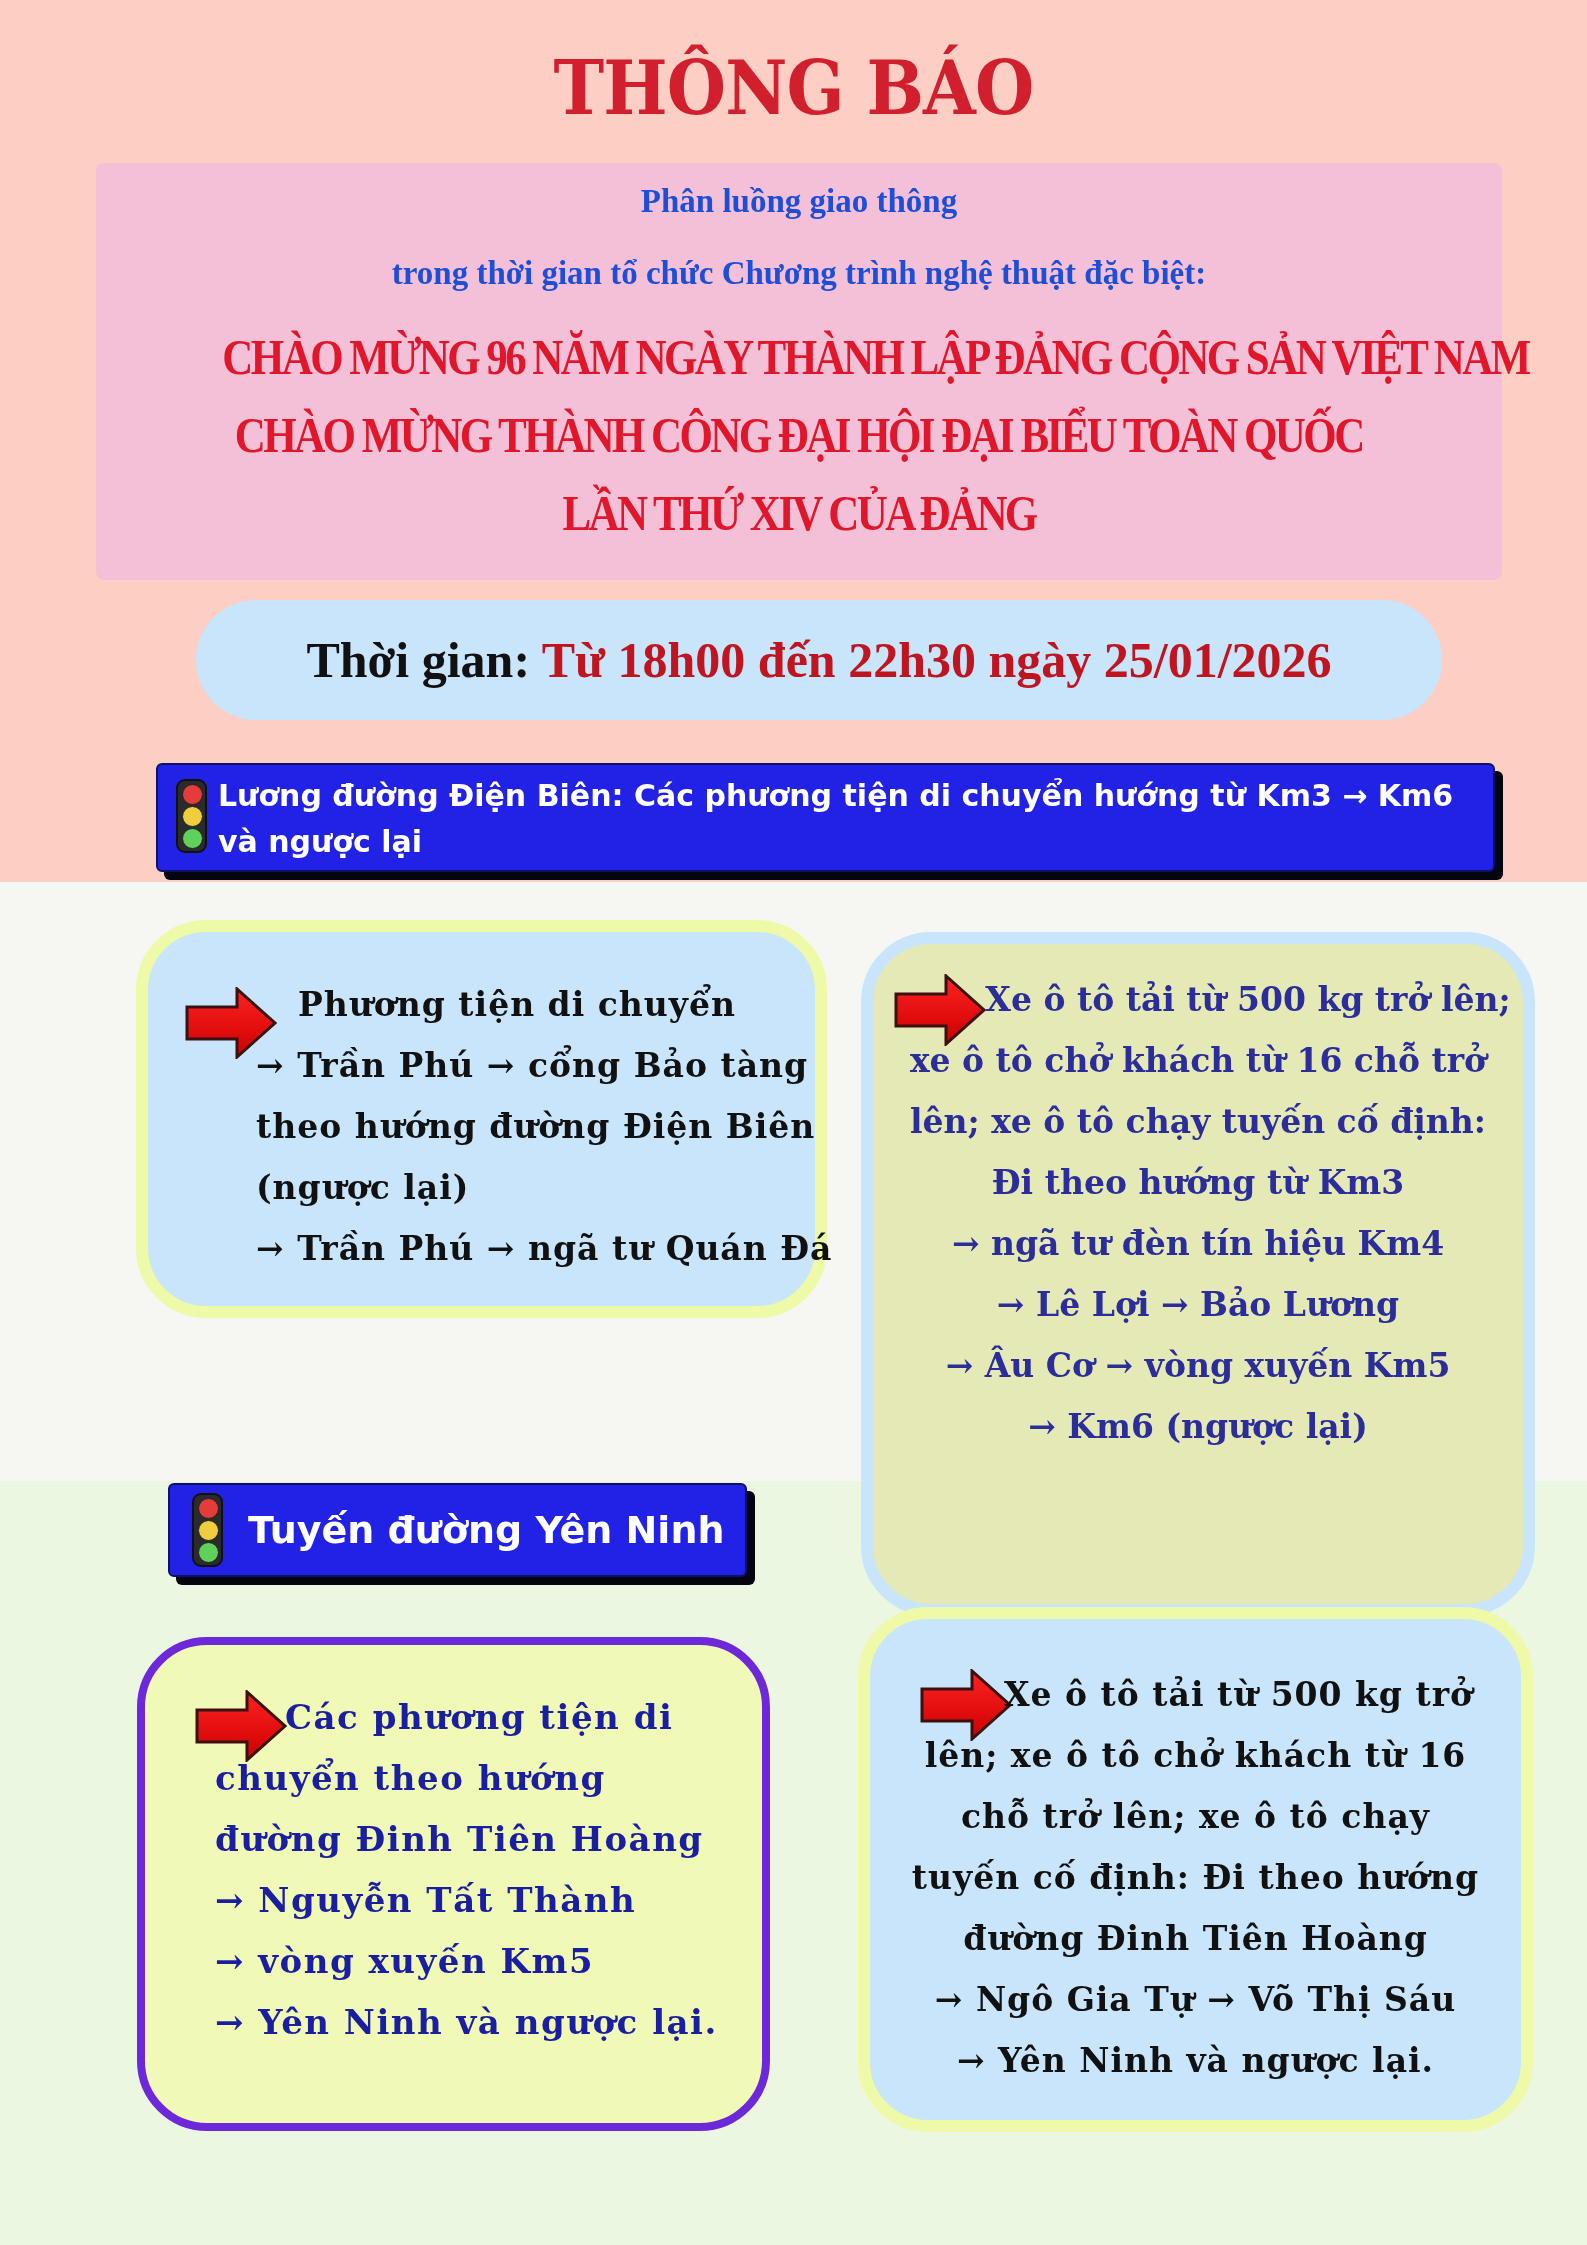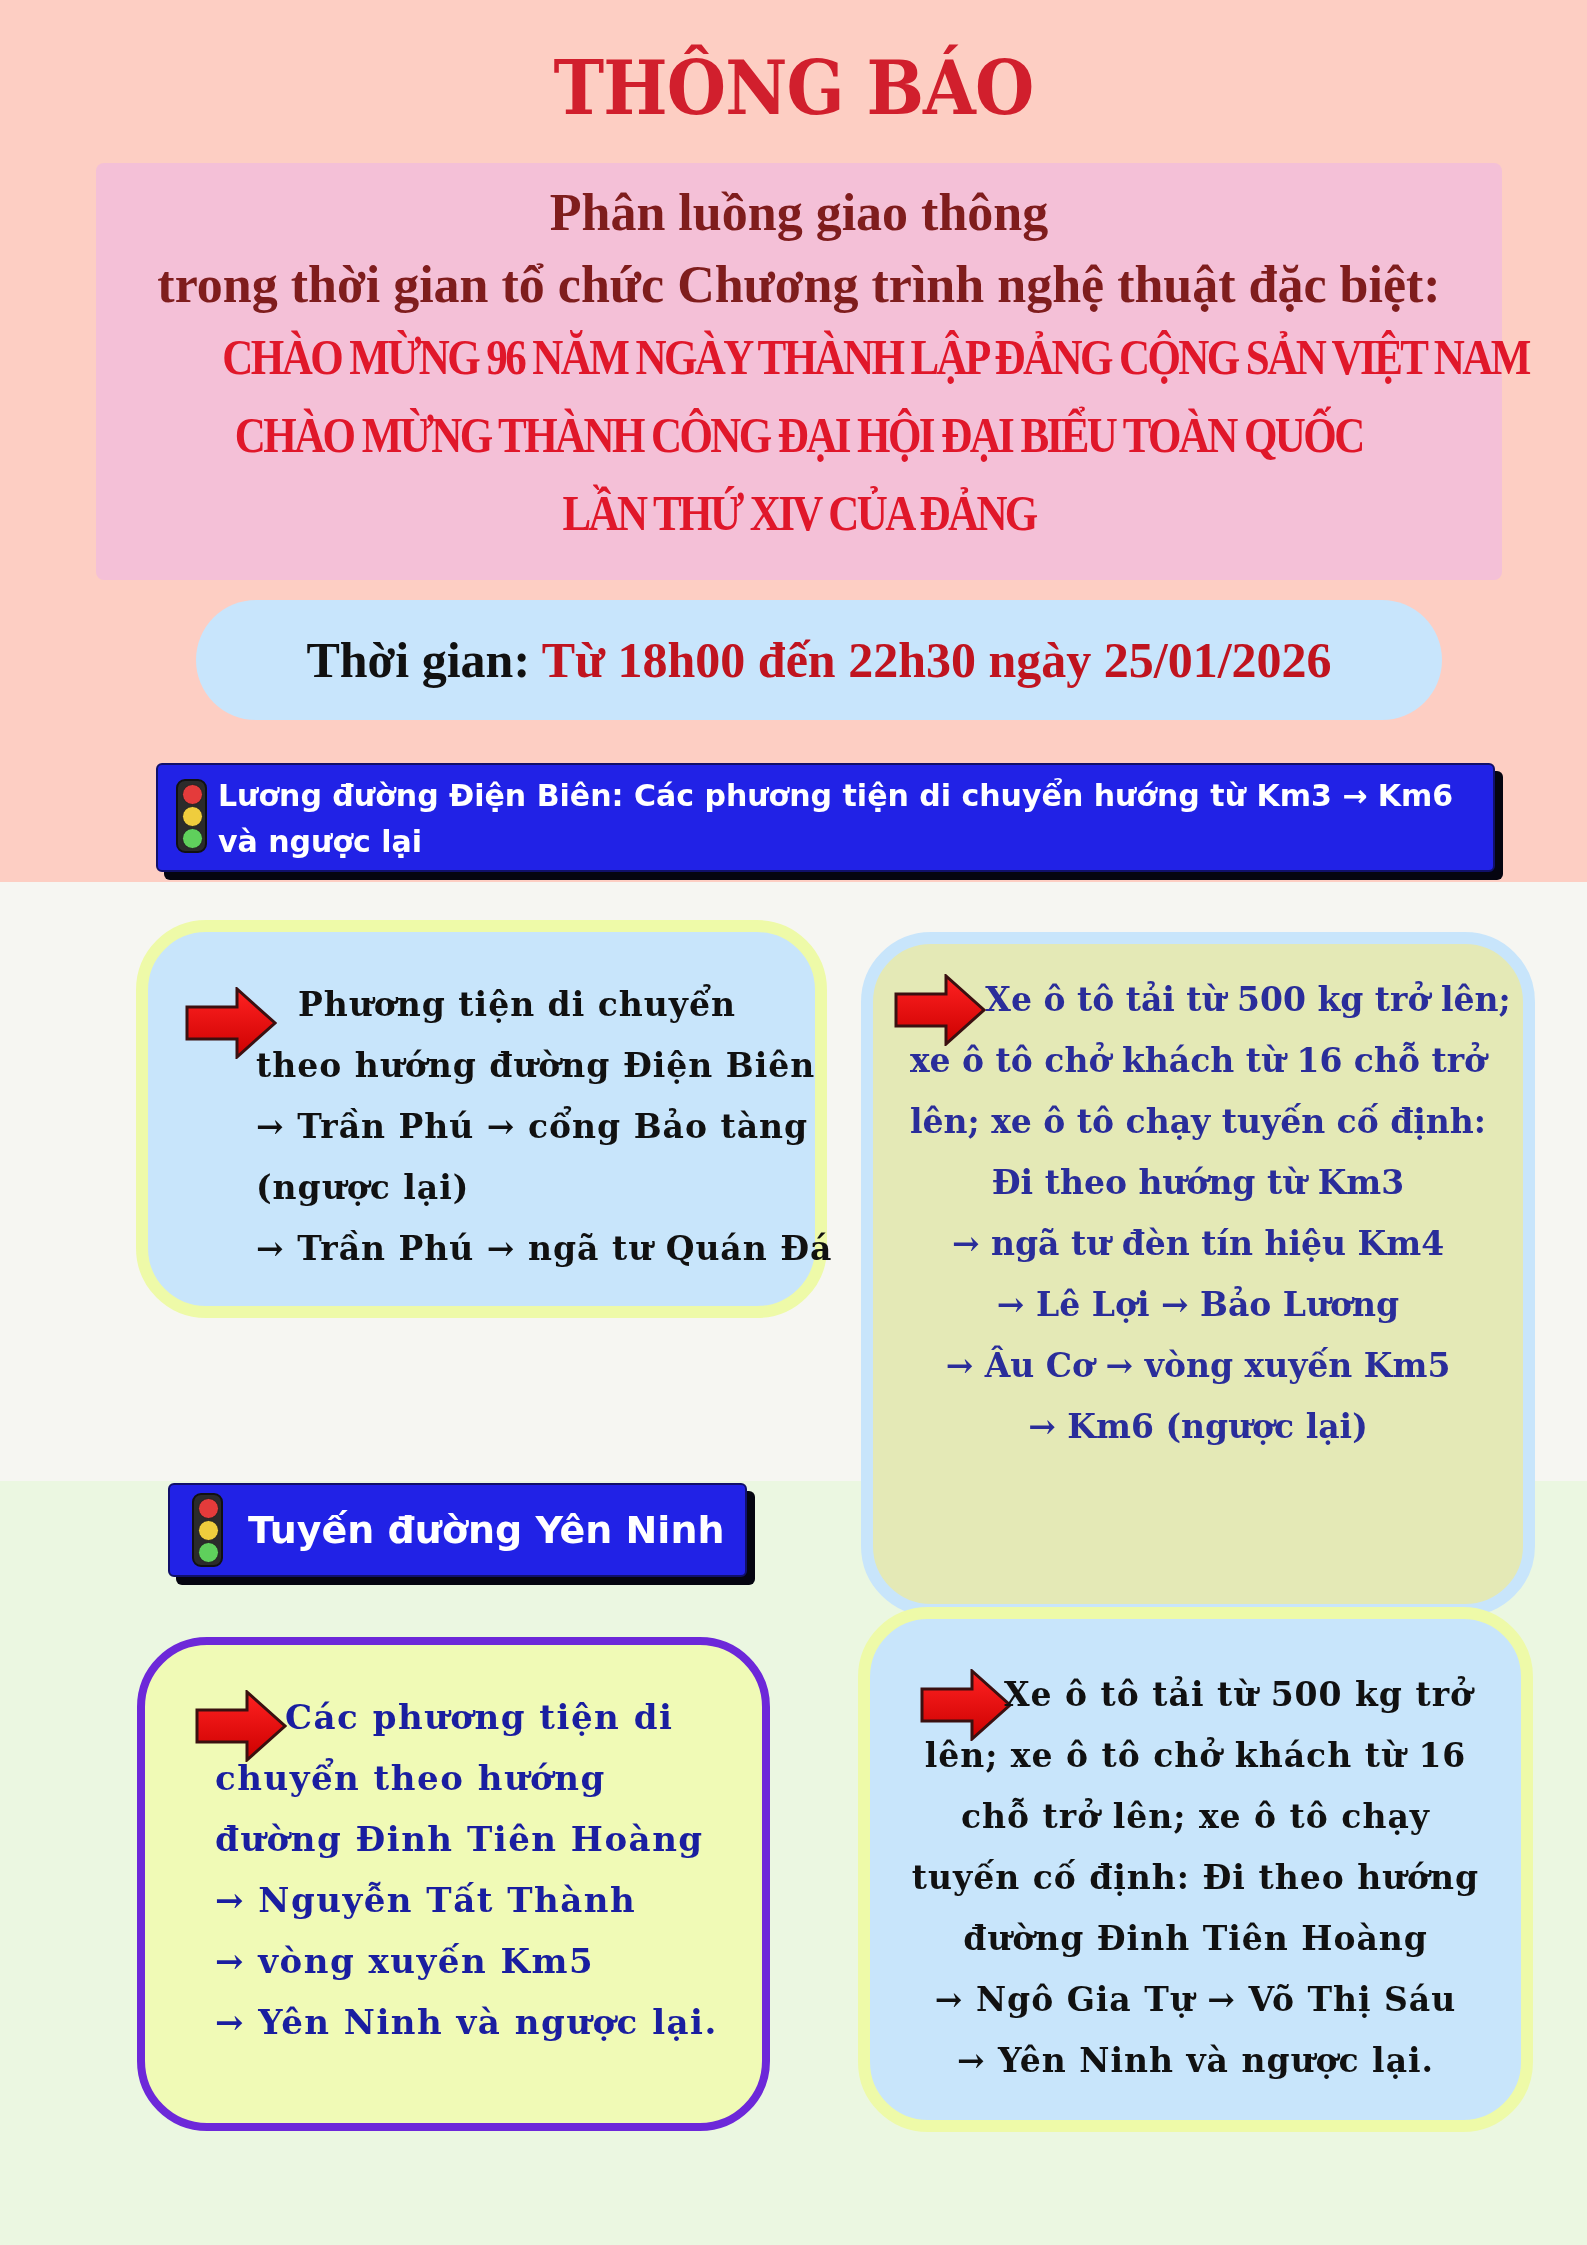--- a/index.html
+++ b/index.html
@@ -7,21 +7,21 @@
   .section { position:absolute; left:0; width:1587px; }
   #sec-top { top:0; height:882px; background:#fdcec3; }
   #sec-mid { top:882px; height:599px; background:#f6f6f2; }
   #sec-bot { top:1481px; height:764px; background:#ebf7e1; }
 
   .title { position:absolute; top:45px; left:0; width:1587px; text-align:center;
     font-family:"DejaVu Serif", serif; font-weight:bold; font-size:74px; color:#d11f2d; letter-spacing:-1px; transform:scaleX(0.92); }
 
   .pinkbox { position:absolute; left:96px; top:163px; width:1406px; height:417px; background:#f4c0d7; border-radius:8px; }
   .pinkbox .line { position:absolute; left:0; width:100%; text-align:center; font-family:"Liberation Serif", serif; font-weight:bold; white-space:nowrap; }
-  .blue-line { color:#7f1d1d; font-size:52px; }
+  .blue-line { color:#1d4ed8; font-size:33px; }
   .red-line { color:#e0172a; font-size:50px; letter-spacing:-3px; }
   .red-line span { display:inline-block; transform:scaleX(0.86); }
 
   .timebox { position:absolute; left:196px; top:600px; width:1246px; height:120px; background:#c8e5fc; border-radius:60px;
     text-align:center; line-height:120px; font-family:"Liberation Serif", serif; font-weight:bold; font-size:50px; white-space:nowrap; }
   .timebox .lbl { color:#111; }
   .timebox .val { color:#c0141f; }
 
   .route-header { position:absolute; background:#2122e6; border:2px solid #10106a; border-radius:6px; box-shadow:8px 8px 0 #050510; color:#fff;
     font-family:"DejaVu Sans", sans-serif; font-weight:bold; }
@@ -96,22 +96,22 @@
     <defs>
         <linearGradient id="ag1" x1="0" y1="0" x2="0" y2="1">
           <stop offset="0" stop-color="#f22"></stop>
           <stop offset="1" stop-color="#c00"></stop>
         </linearGradient>
       </defs>
     <polygon points="2,20 52,20 52,2 90,36 52,70 52,52 2,52" fill="url(#ag1)" stroke="#3a1010" stroke-width="3"></polygon>
   </svg>
   <div class="lines">
     <div class="ln" style="padding-left:122px;margin-left:-80px;">Phương tiện di chuyển</div>
+    <div class="ln">→ Trần Phú → cổng Bảo tàng</div>
     <div class="ln">theo hướng đường Điện Biên</div>
-    <div class="ln">→ Trần Phú → cổng Bảo tàng</div>
     <div class="ln">(ngược lại)</div>
     <div class="ln">→ Trần Phú → ngã tư Quán Đá</div>
   </div>
 </div>
 
 <div class="card" id="card2">
   <svg class="arrow" viewBox="0 0 92 72">
     <defs>
         <linearGradient id="ag2" x1="0" y1="0" x2="0" y2="1">
           <stop offset="0" stop-color="#f22"></stop>

